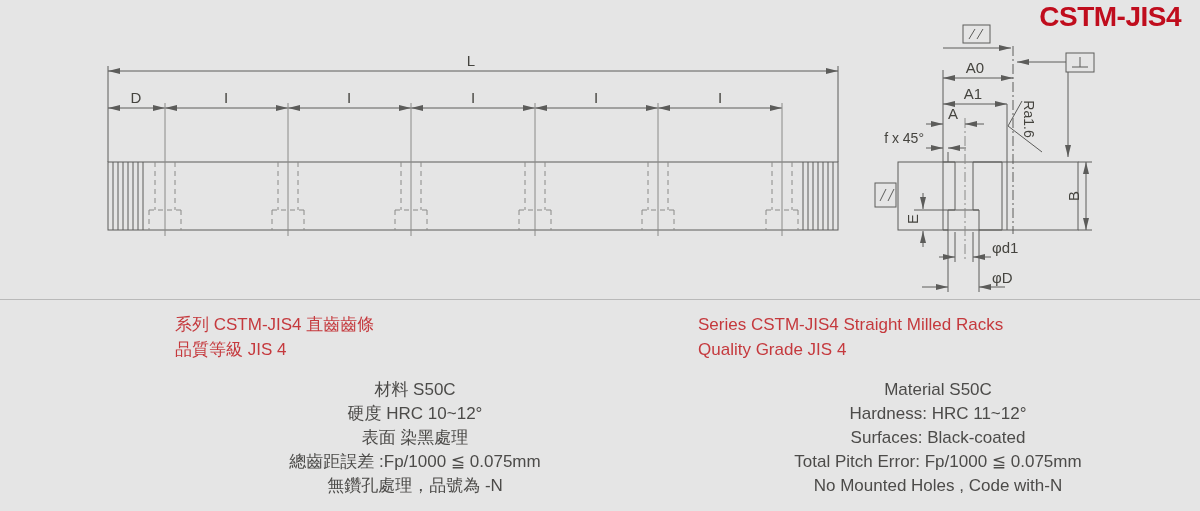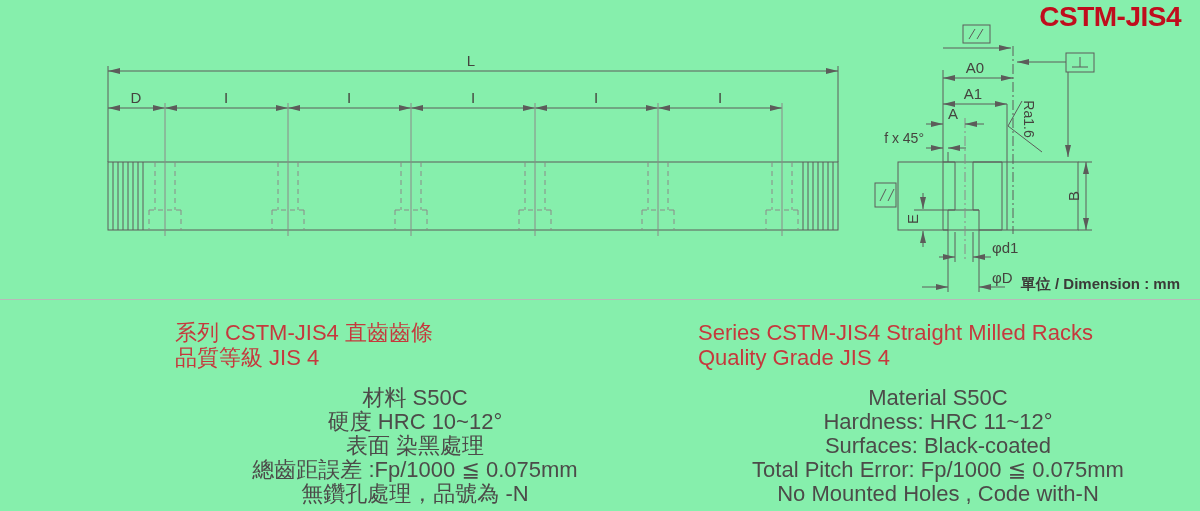--- a/index.html
+++ b/index.html
@@ -1,29 +1,29 @@
 <!DOCTYPE html>
 <html><head>
 <meta charset="utf-8">
 <style>
   html,body{margin:0;padding:0;background:#ffffff;}
-  .page{position:relative;width:1200px;height:511px;background:#86efac;overflow:hidden;
+  .page{position:relative;width:1200px;height:511px;background:#e5e5e5;overflow:hidden;
         font-family:"Liberation Sans","DejaVu Sans",sans-serif;}
   .page-title{position:absolute;top:1px;right:19px;font-size:28px;font-weight:bold;
         color:#c00d1d;letter-spacing:-0.5px;}
   svg.drawing{position:absolute;left:0;top:0;}
   .ln{stroke:#5c5c5a;stroke-width:1;fill:none;}
   .thin{stroke:#8a8a88;stroke-width:1;fill:none;}
   .dash{stroke-dasharray:5 4;}
   .cdash{stroke-dasharray:10 3 2 3;}
   text.dim{font:15px "Liberation Sans","DejaVu Sans",sans-serif;fill:#45443f;}
   text.sm{font:14px "Liberation Sans","DejaVu Sans",sans-serif;fill:#45443f;}
   .unit-note{position:absolute;top:275px;right:20px;font-size:15px;font-weight:bold;color:#3b3a38;}
   .separator{position:absolute;left:0;top:299px;width:1200px;height:1px;background:#b9b9b9;}
-  .spec-col{position:absolute;top:320px;width:480px;font-size:22px;}
+  .spec-col{position:absolute;top:312px;width:480px;font-size:17px;}
   .spec-col.zh{left:175px;}
   .spec-col.en{left:698px;}
   .spec-header{color:#c5393d;line-height:25px;}
   .spec-body{margin-top:16px;color:#4c4b49;line-height:24px;text-align:center;}
 </style>
 </head>
 <body>
 
 <div class="page">
 
@@ -159,21 +159,20 @@
         <line class="ln" x1="888" y1="201" x2="894" y2="189"></line>
       </g>
 
       <g>
         <polyline class="ln" points="1022,101 1008,126 1042,152"></polyline>
         <text class="sm" x="1029" y="124" text-anchor="middle" transform="rotate(90 1029 119)">Ra1.6</text>
       </g>
     </g>
   </svg>
 
-  <div class="unit-note">單位 / Dimension : mm</div>
 
   <div class="separator"></div>
 
   <div class="spec-col zh">
     <div class="spec-header">
       <div>系列 CSTM-JIS4  直齒齒條</div>
       <div>品質等級 JIS 4</div>
     </div>
     <div class="spec-body">
       <div>材料 S50C</div>

